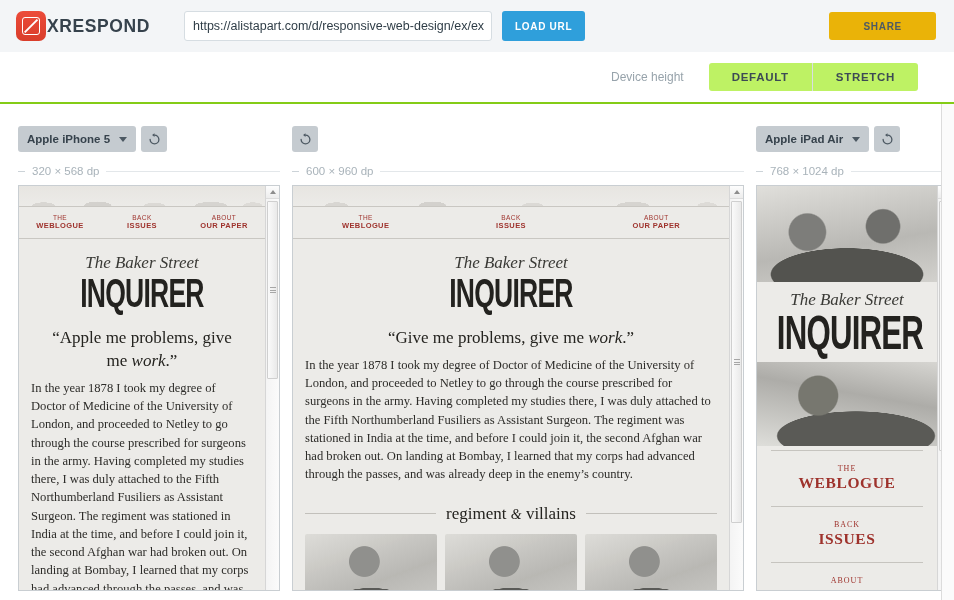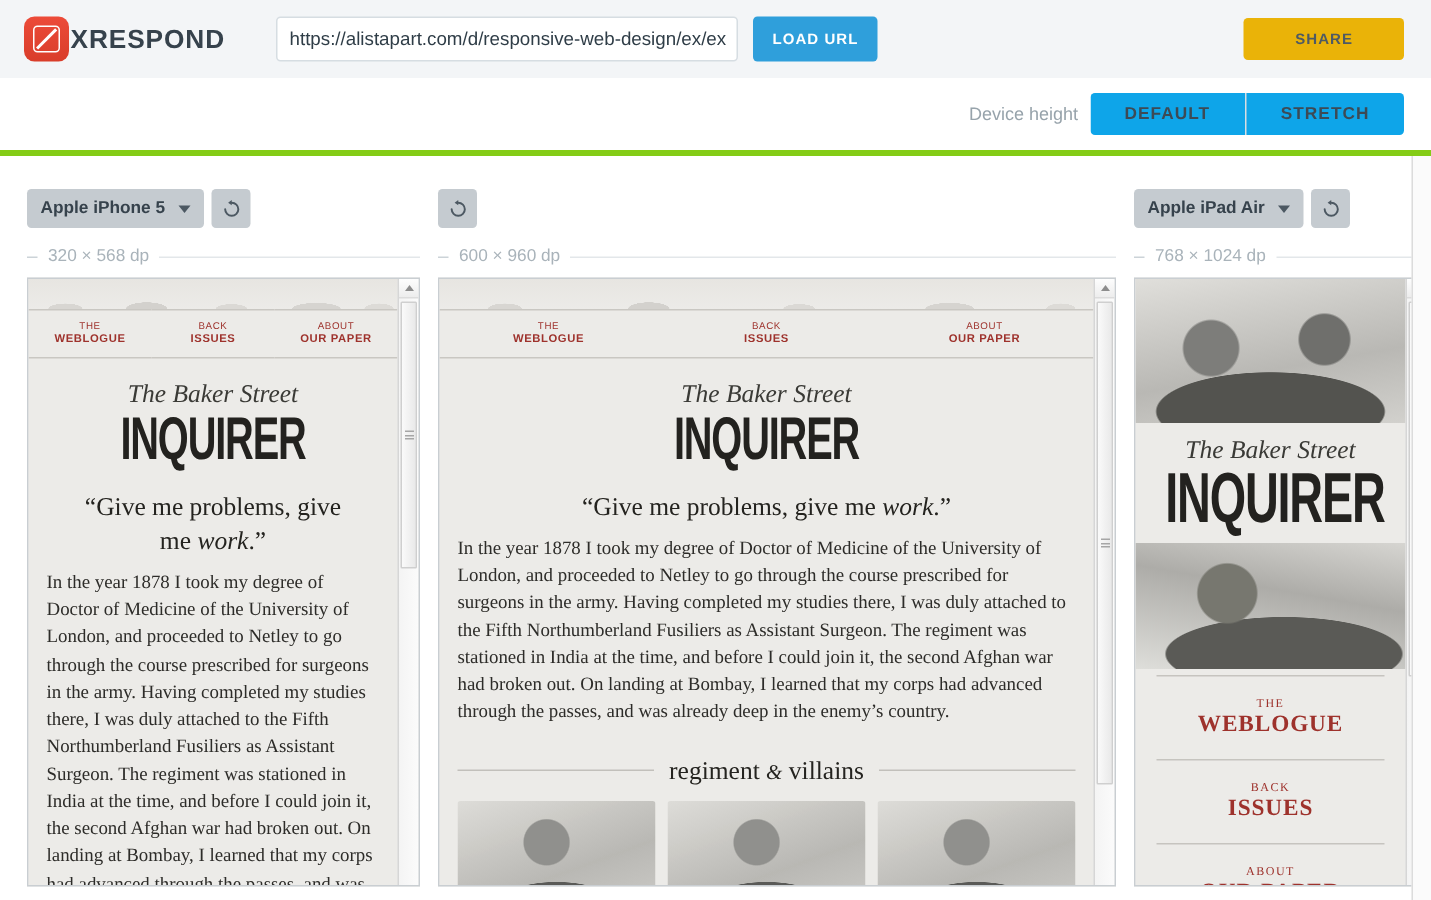--- a/index.html
+++ b/index.html
@@ -57,30 +57,30 @@
   }
   .btn-share {
     background: #eab308; color: #4e5a64;
     height: 28px; padding: 0 34px;
     position: absolute; right: 18px; top: 12px;
   }
 
   
   .heightbar {
     height: 52px; background: #fff;
-    border-bottom: 4px solid #84cc16;
+    border-bottom: 2px solid #84cc16;
     display: flex; align-items: center; justify-content: flex-end;
-    padding-right: 18px; gap: 6px;
+    padding-right: 36px; gap: 23px;
   }
   .heightbar-label { font-size: 12px; color: #97a3ab; margin-right: 2px; }
   .seg {
     display: flex; border-radius: 3px; overflow: hidden;
   }
   .seg .btn-seg {
-    background: #0ea5e9; color: #3d4a55;
+    background: #bef264; color: #3d4a55;
     height: 28px; padding: 0 23px; border: none;
     font-size: 11.5px; font-weight: bold; letter-spacing: .7px;
     font-family: "Liberation Sans", sans-serif; cursor: pointer;
   }
   .seg .btn-seg + .btn-seg { border-left: 1px solid #d9dee2; }
 
   
   .workspace {
     height: 496px; position: relative; background: #fff;
     overflow: hidden;
@@ -303,21 +303,21 @@
               <div class="nav-cell">
                 <span class="t1">ABOUT</span>
                 <span class="t2">OUR PAPER</span>
               </div>
             </div>
             <div class="masthead">
               <div class="sub">The Baker Street</div>
               <div class="main">INQUIRER</div>
             </div>
             <div class="pull">
-              <span>“Give me problems, give</span><br>
+              <span>“Apple me problems, give</span><br>
               <span>me  </span><em>work</em><span>.”</span>
             </div>
             <div class="body-copy">In the year 1878 I took my degree of Doctor of Medicine of the University of London, and proceeded to Netley to go through the course prescribed for surgeons in the army. Having completed my studies there, I was duly attached to the Fifth Northumberland Fusiliers as Assistant Surgeon. The regiment was stationed in India at the time, and before I could join it, the second Afghan war had broken out. On landing at Bombay, I learned that my corps had advanced through the passes, and was already deep</div>
           </div>
         </div>
         <div class="scrollbar">
           <div class="sb-arrow">
               <i></i>
             </div>
           <div class="sb-thumb" style="top:15px;height:178px">

